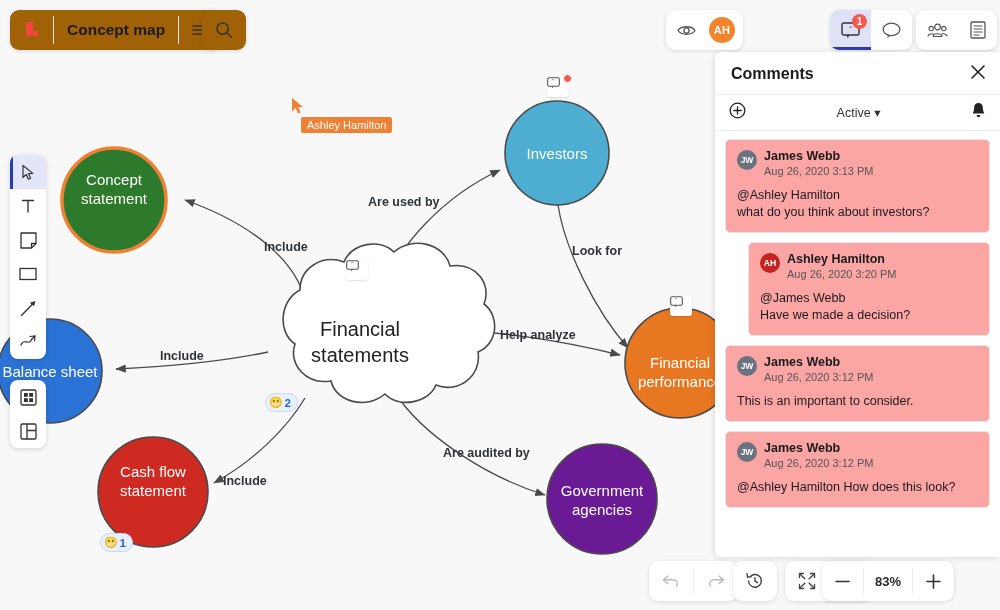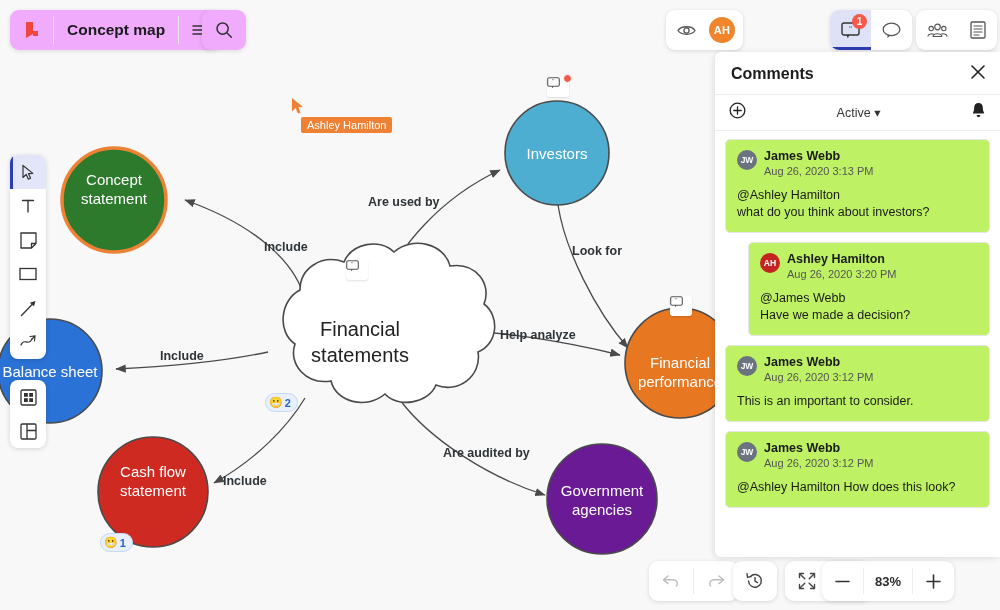--- a/index.html
+++ b/index.html
@@ -70,21 +70,21 @@
   .collab { position: absolute; }
   .collab .tag {
     position: absolute; left: 10px; top: 20px;
     background: #ef8135; color: #fff;
     font-size: 11px; padding: 2px 6px; border-radius: 2px; white-space: nowrap;
   }
 
   
   .tl-group {
     position: absolute; display: flex; align-items: stretch;
-    background: #f0abfc; border-radius: 9px;
+    background: #a16207; border-radius: 9px;
     box-shadow: 0 1px 4px rgba(0,0,0,.13);
     height: 40px; overflow: hidden;
   }
   .tl-cell { display: flex; align-items: center; justify-content: center; padding: 0 13px; cursor: pointer; }
   .tl-sep { width: 1px; background: #e7e7e7; margin: 6px 0; }
   .doc-title { font-size: 15.5px; font-weight: bold; color: #1b1b1b; }
 
   
   .tr-group {
     position: absolute; display: flex; align-items: stretch;
@@ -161,21 +161,21 @@
   }
   .cm-title { font-size: 16px; font-weight: bold; color: #1b1b1b; }
   .cm-sub {
     display: flex; align-items: center; justify-content: space-between;
     padding: 7px 14px 7px 14px; border-bottom: 1px solid #ececec;
   }
   .cm-filter { font-size: 12.5px; color: #333; cursor: pointer; }
   .cm-list { flex: 1; overflow: hidden; padding: 8px 10px; }
   .cm-card {
     border: 1px solid #e6e6e6; border-radius: 5px;
-    padding: 9px 11px 11px; margin-bottom: 9px; background: #bef264;
+    padding: 9px 11px 11px; margin-bottom: 9px; background: #fca5a5;
   }
   .cm-card.reply { margin-left: 23px; }
   .cm-row { display: flex; align-items: flex-start; gap: 7px; }
   .cm-av {
     width: 20px; height: 20px; border-radius: 50%;
     color: #fff; font-size: 8.5px; font-weight: bold;
     display: flex; align-items: center; justify-content: center; flex: 0 0 auto;
     margin-top: 1px;
   }
   .cm-name { font-size: 12.5px; font-weight: bold; color: #1b1b1b; line-height: 14px; }

